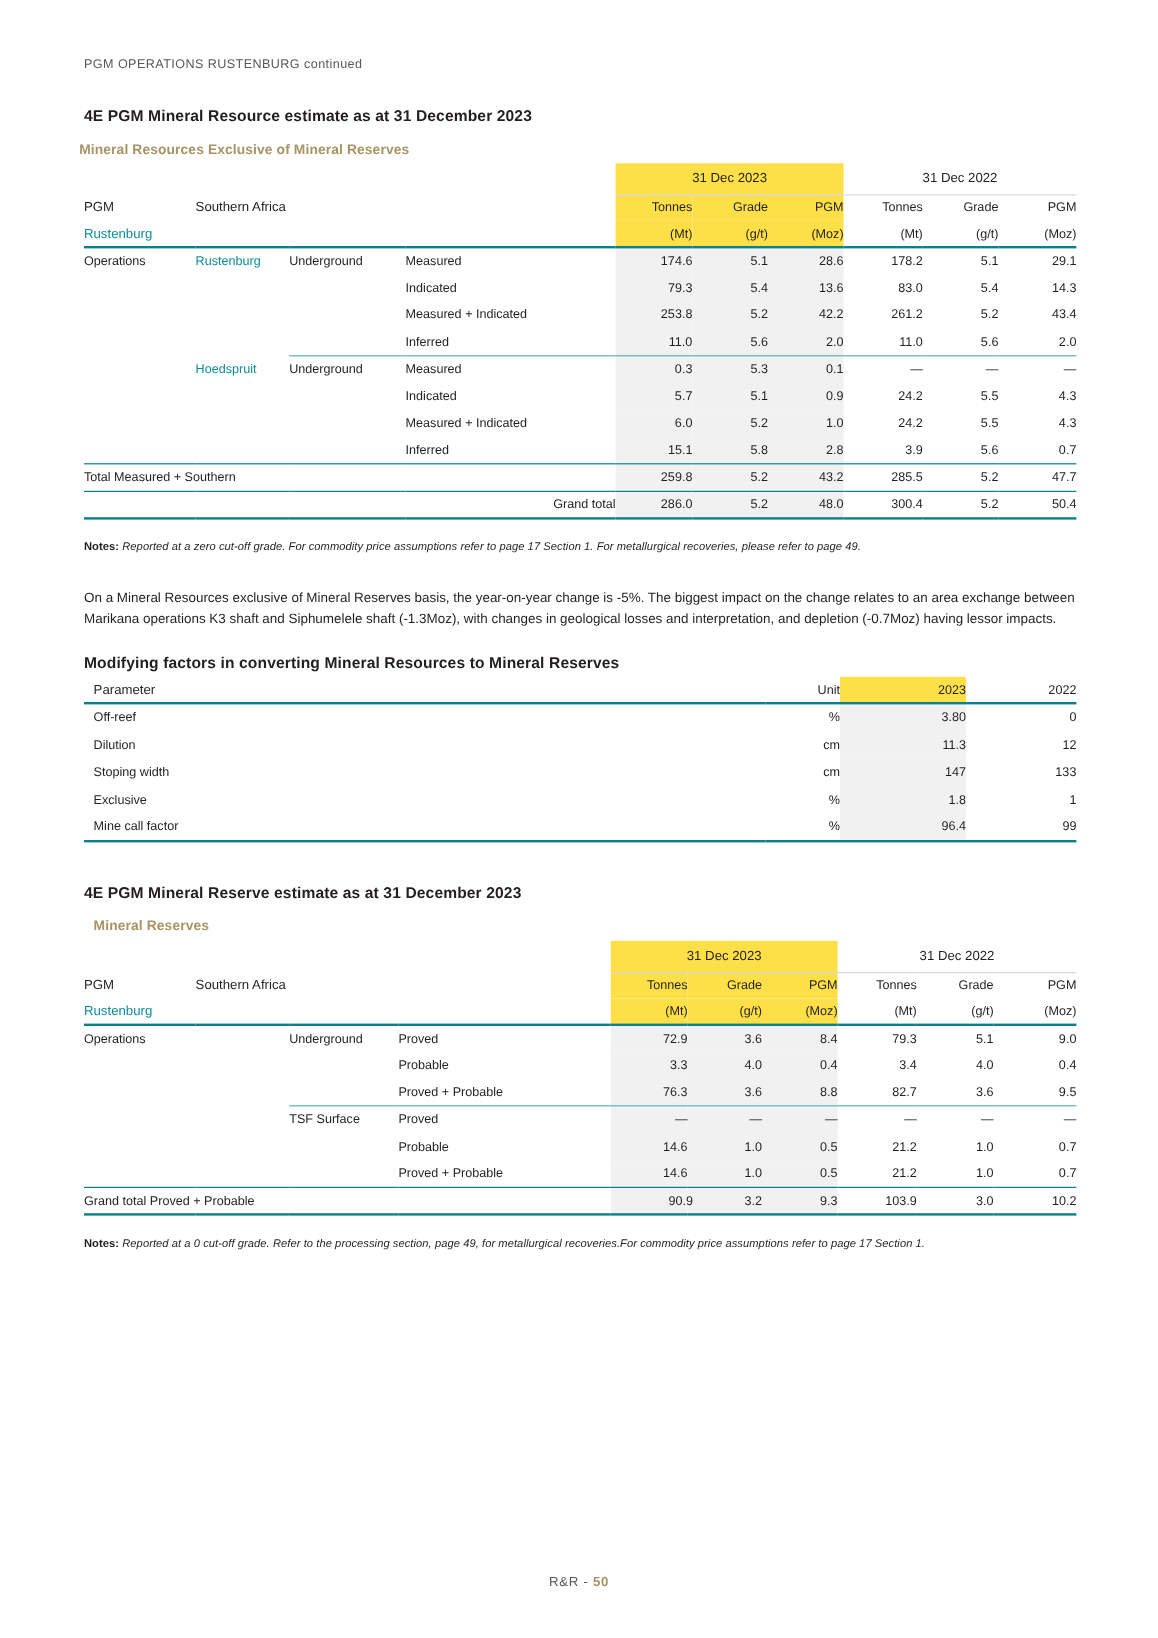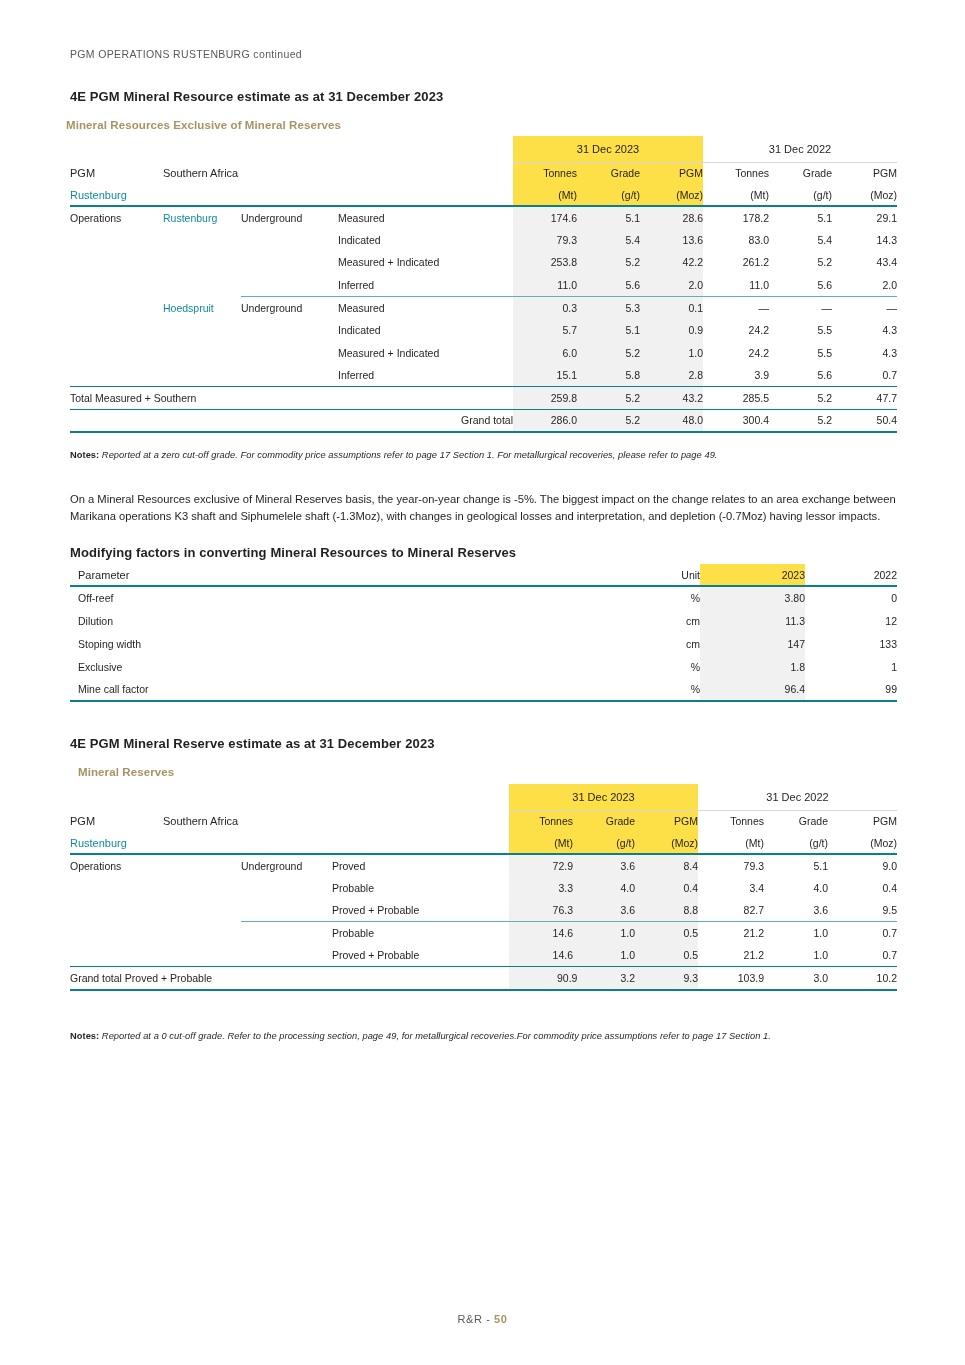--- a/index.html
+++ b/index.html
@@ -429,20 +429,32 @@
           <td class="c-r pad-r bold shade-body teal-thin">76.3</td>
           <td class="c-r pad-r bold shade-body teal-thin">3.6</td>
           <td class="c-r pad-r bold shade-body teal-thin">8.8</td>
           <td class="c-r pad-r bold teal-thin">82.7</td>
           <td class="c-r pad-r bold teal-thin">3.6</td>
           <td class="c-r pad-r bold teal-thin">9.5</td>
         </tr>
         <tr class="datarow">
           <td class="c-l bold"></td>
           <td class="c-l teal-txt"></td>
+          <td class="c-l">TSF Surface</td>
+          <td class="c-l">Proved</td>
+          <td class="c-r pad-r shade-body">—</td>
+          <td class="c-r pad-r shade-body">—</td>
+          <td class="c-r pad-r shade-body">—</td>
+          <td class="c-r pad-r">—</td>
+          <td class="c-r pad-r">—</td>
+          <td class="c-r pad-r">—</td>
+        </tr>
+        <tr class="datarow">
+          <td class="c-l bold"></td>
+          <td class="c-l teal-txt"></td>
           <td class="c-l"></td>
           <td class="c-l">Probable</td>
           <td class="c-r pad-r shade-body">14.6</td>
           <td class="c-r pad-r shade-body">1.0</td>
           <td class="c-r pad-r shade-body">0.5</td>
           <td class="c-r pad-r">21.2</td>
           <td class="c-r pad-r">1.0</td>
           <td class="c-r pad-r">0.7</td>
         </tr>
         <tr class="datarow">

